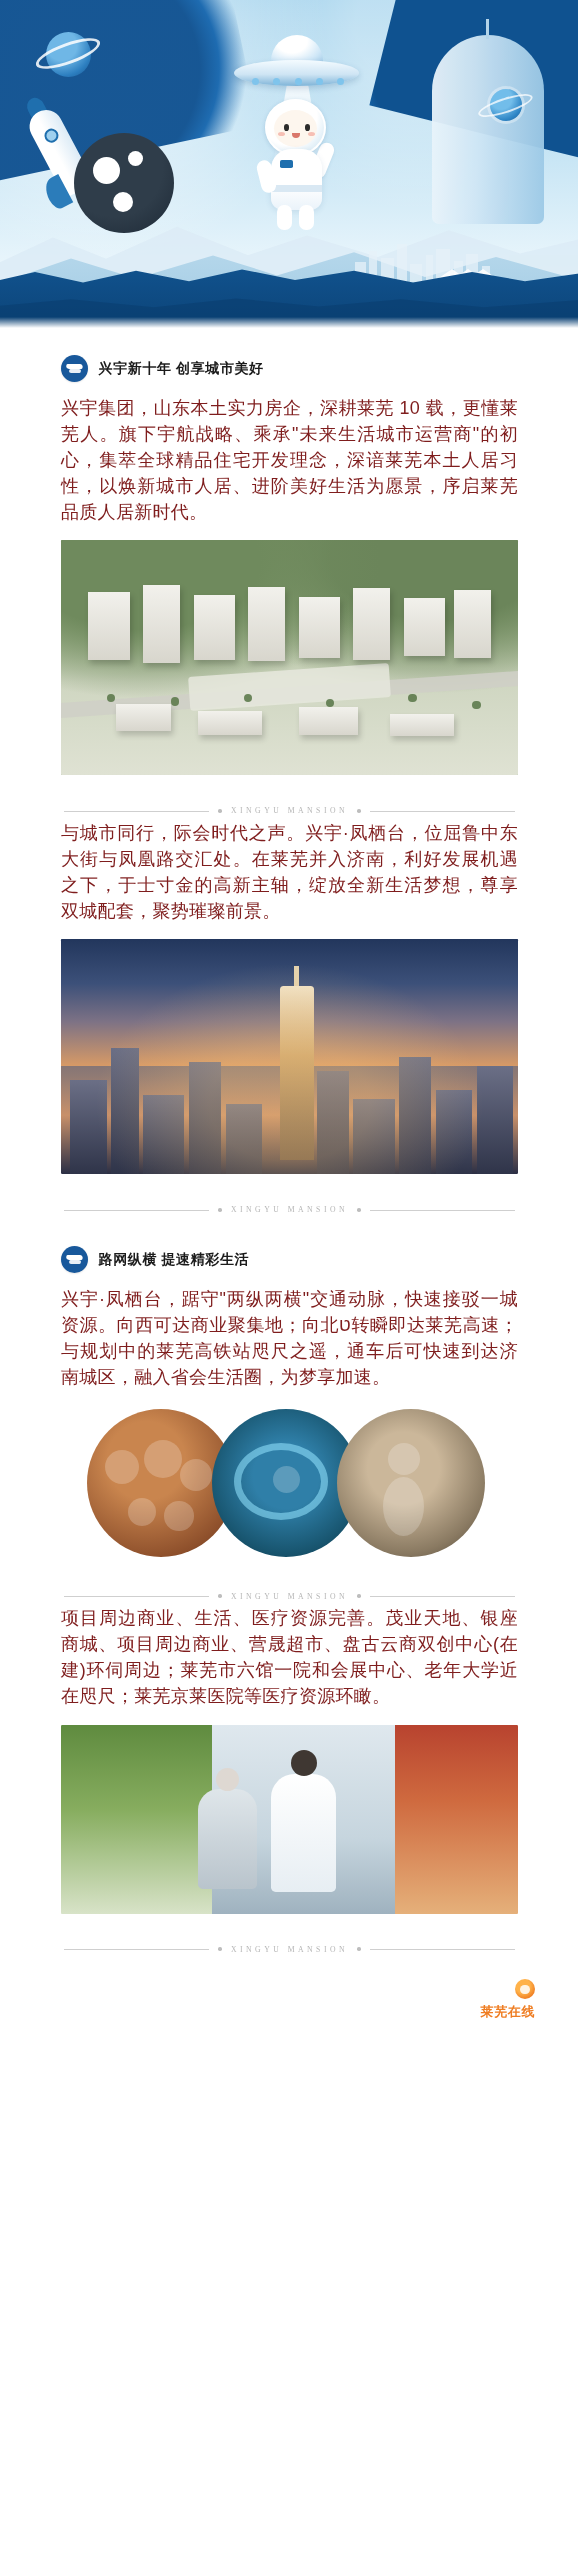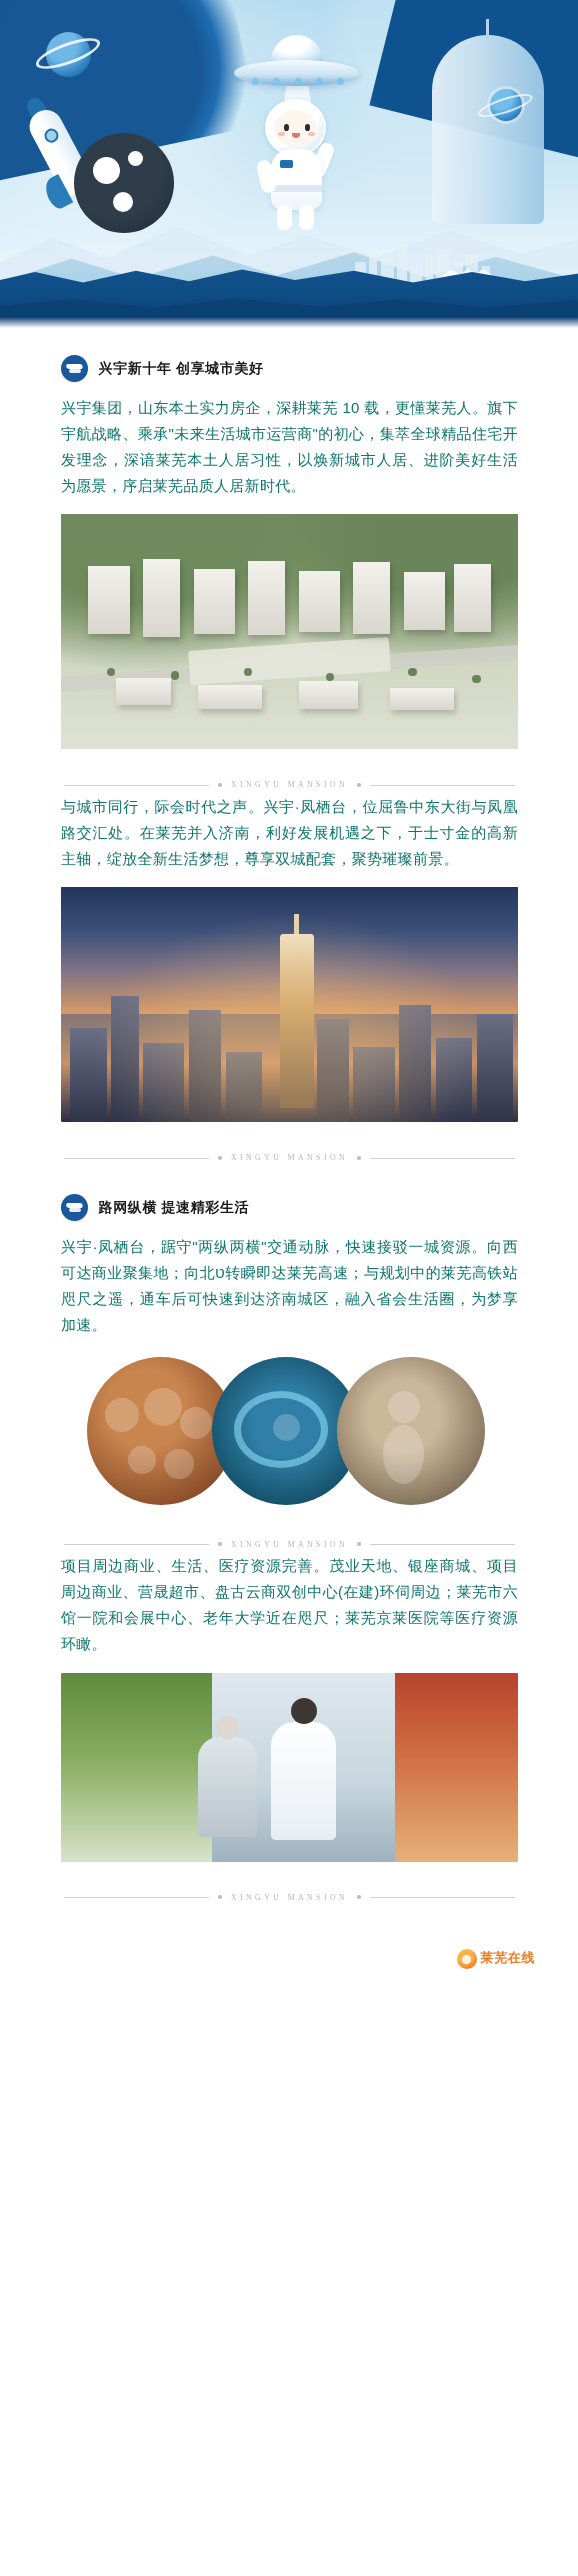--- a/index.html
+++ b/index.html
@@ -242,21 +242,21 @@
   .logo-badge:after{
     content:""; position:absolute; left:7.7px; top:13.6px; width:11.8px; height:4.1px;
     background:#fff; border-radius: 1.2px 3.5px 1.2px 3.5px;
     transform: skewX(-18deg); opacity:.9;
   }
   .sec-title {
     font-size: 14px; font-weight: bold; color:#1b1b1b; letter-spacing: 0.6px;
     white-space: nowrap;
   }
   .sec-body {
-    font-size: 15px; line-height: 26px; color:#0f766e; letter-spacing: 0.3px;
+    font-size: 18px; line-height: 26px; color:#7f1d1d; letter-spacing: 0.3px;
     text-align: justify;
   }
   .photo {
     margin-top: 15.4px; width: 100%; border-radius: 1.2px; overflow:hidden;
     position: relative;
   }
 
   
   .ph1 { height: 235px; background: linear-gradient(180deg,#cfd9c4 0%, #b9c7a8 40%, #9fb38e 100%); }
   .ph1 .hill { position:absolute; inset:0; background:
@@ -339,21 +339,21 @@
     font-size: 7.7px; letter-spacing: 3.5px; color:#b5b5b5; white-space:nowrap;
     font-family: "Liberation Serif", serif;
   }
 
   
   .footer {
     position: relative; height: 89px;
   }
   .wm {
     position:absolute; right: 44px; bottom: 26px;
-    display:flex; align-items:flex-start; gap:4px;
+    display:flex; align-items:flex-end; gap:4px;flex-direction:column;
   }
   .wm-mark {
     width:20px;height:20px;border-radius:50%;
     background: radial-gradient(circle at 40% 35%, #ffb24a 0 40%, #ef7d22 75%, #d85f12 100%);
     position:relative;
   }
   .wm-mark:after{
     content:""; position:absolute; left:5.3px; top:5.3px; width:9.4px;height:9.4px;border-radius:50%;
     background:#fff; opacity:.85;
   }

